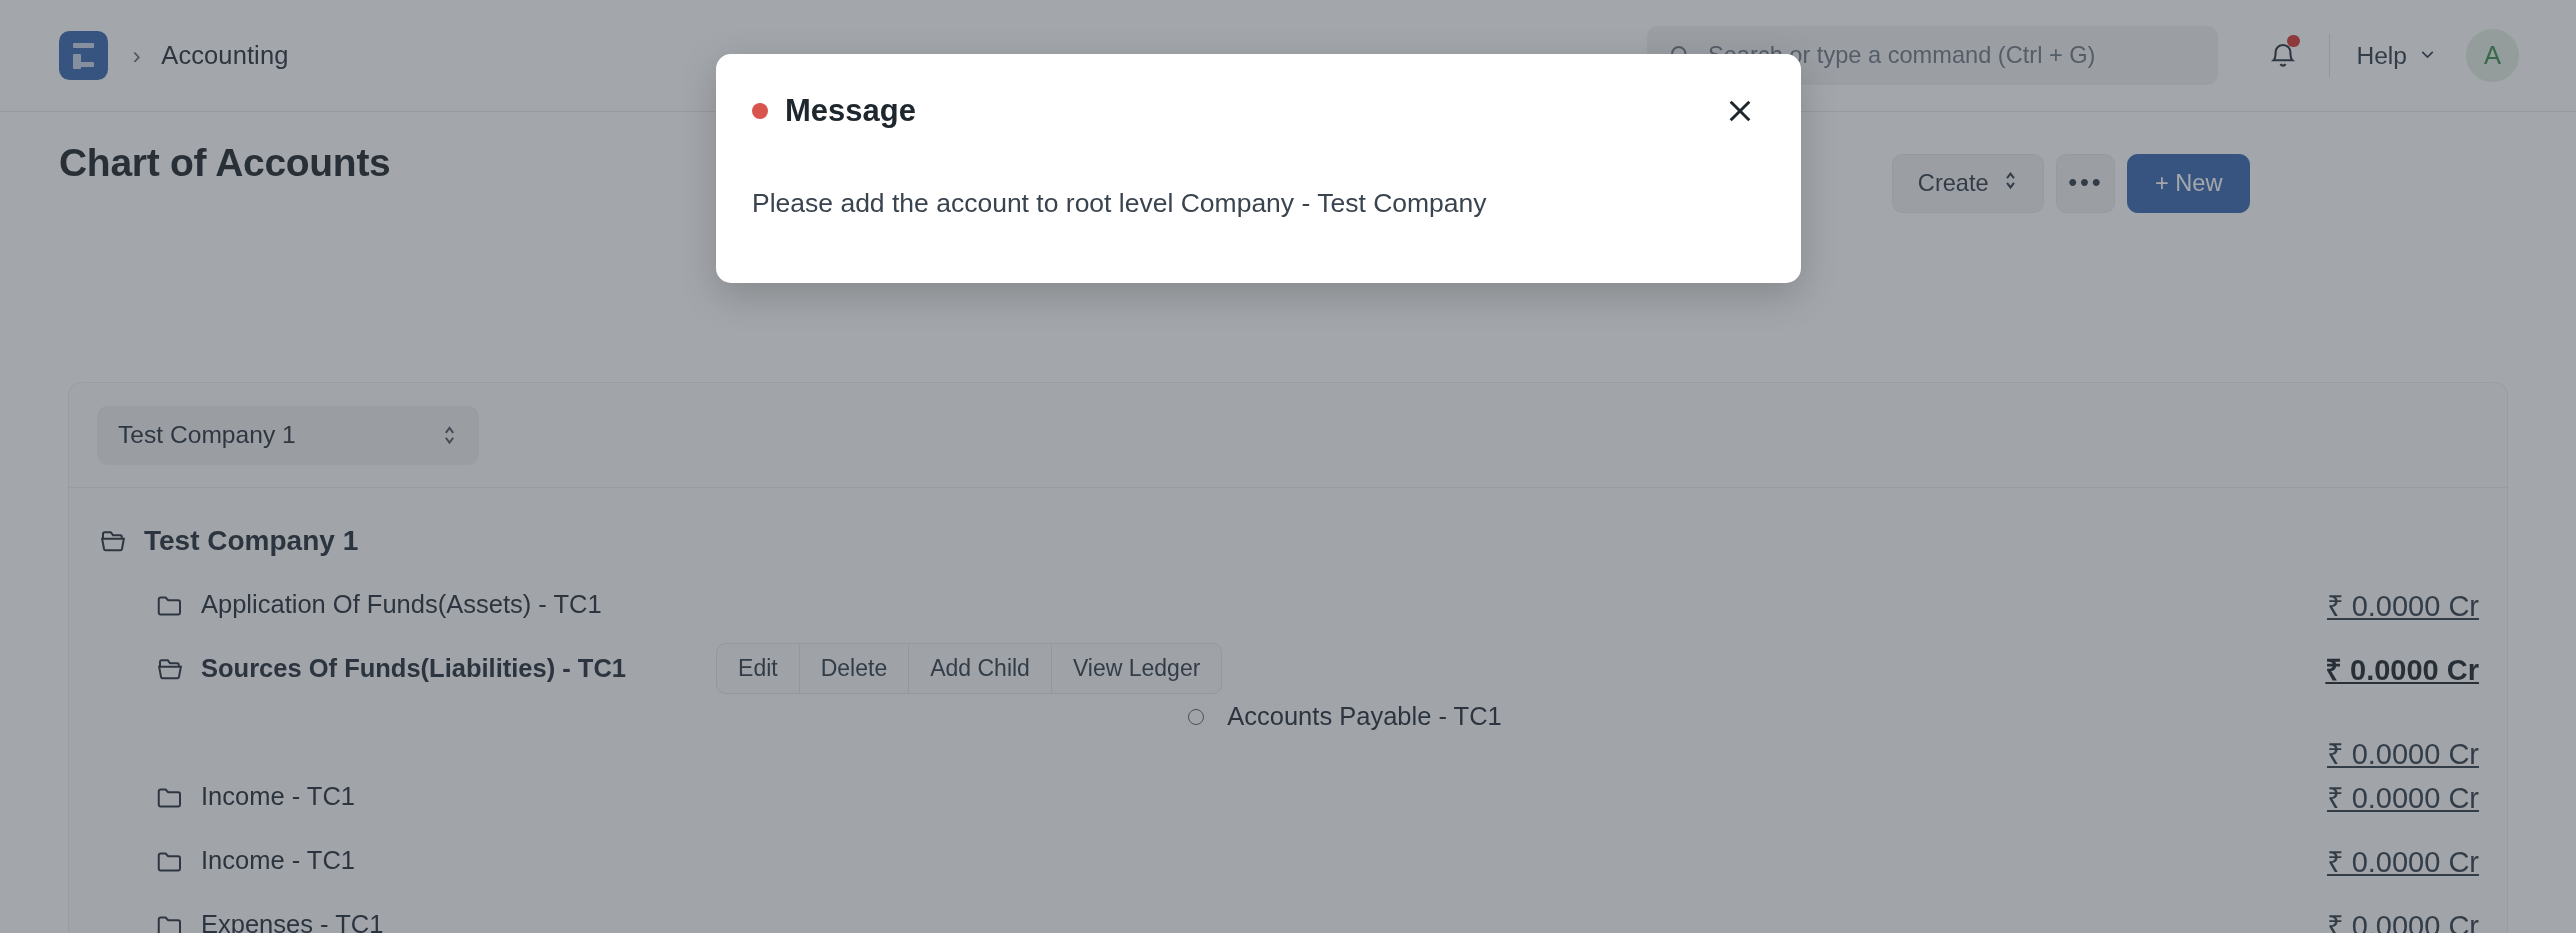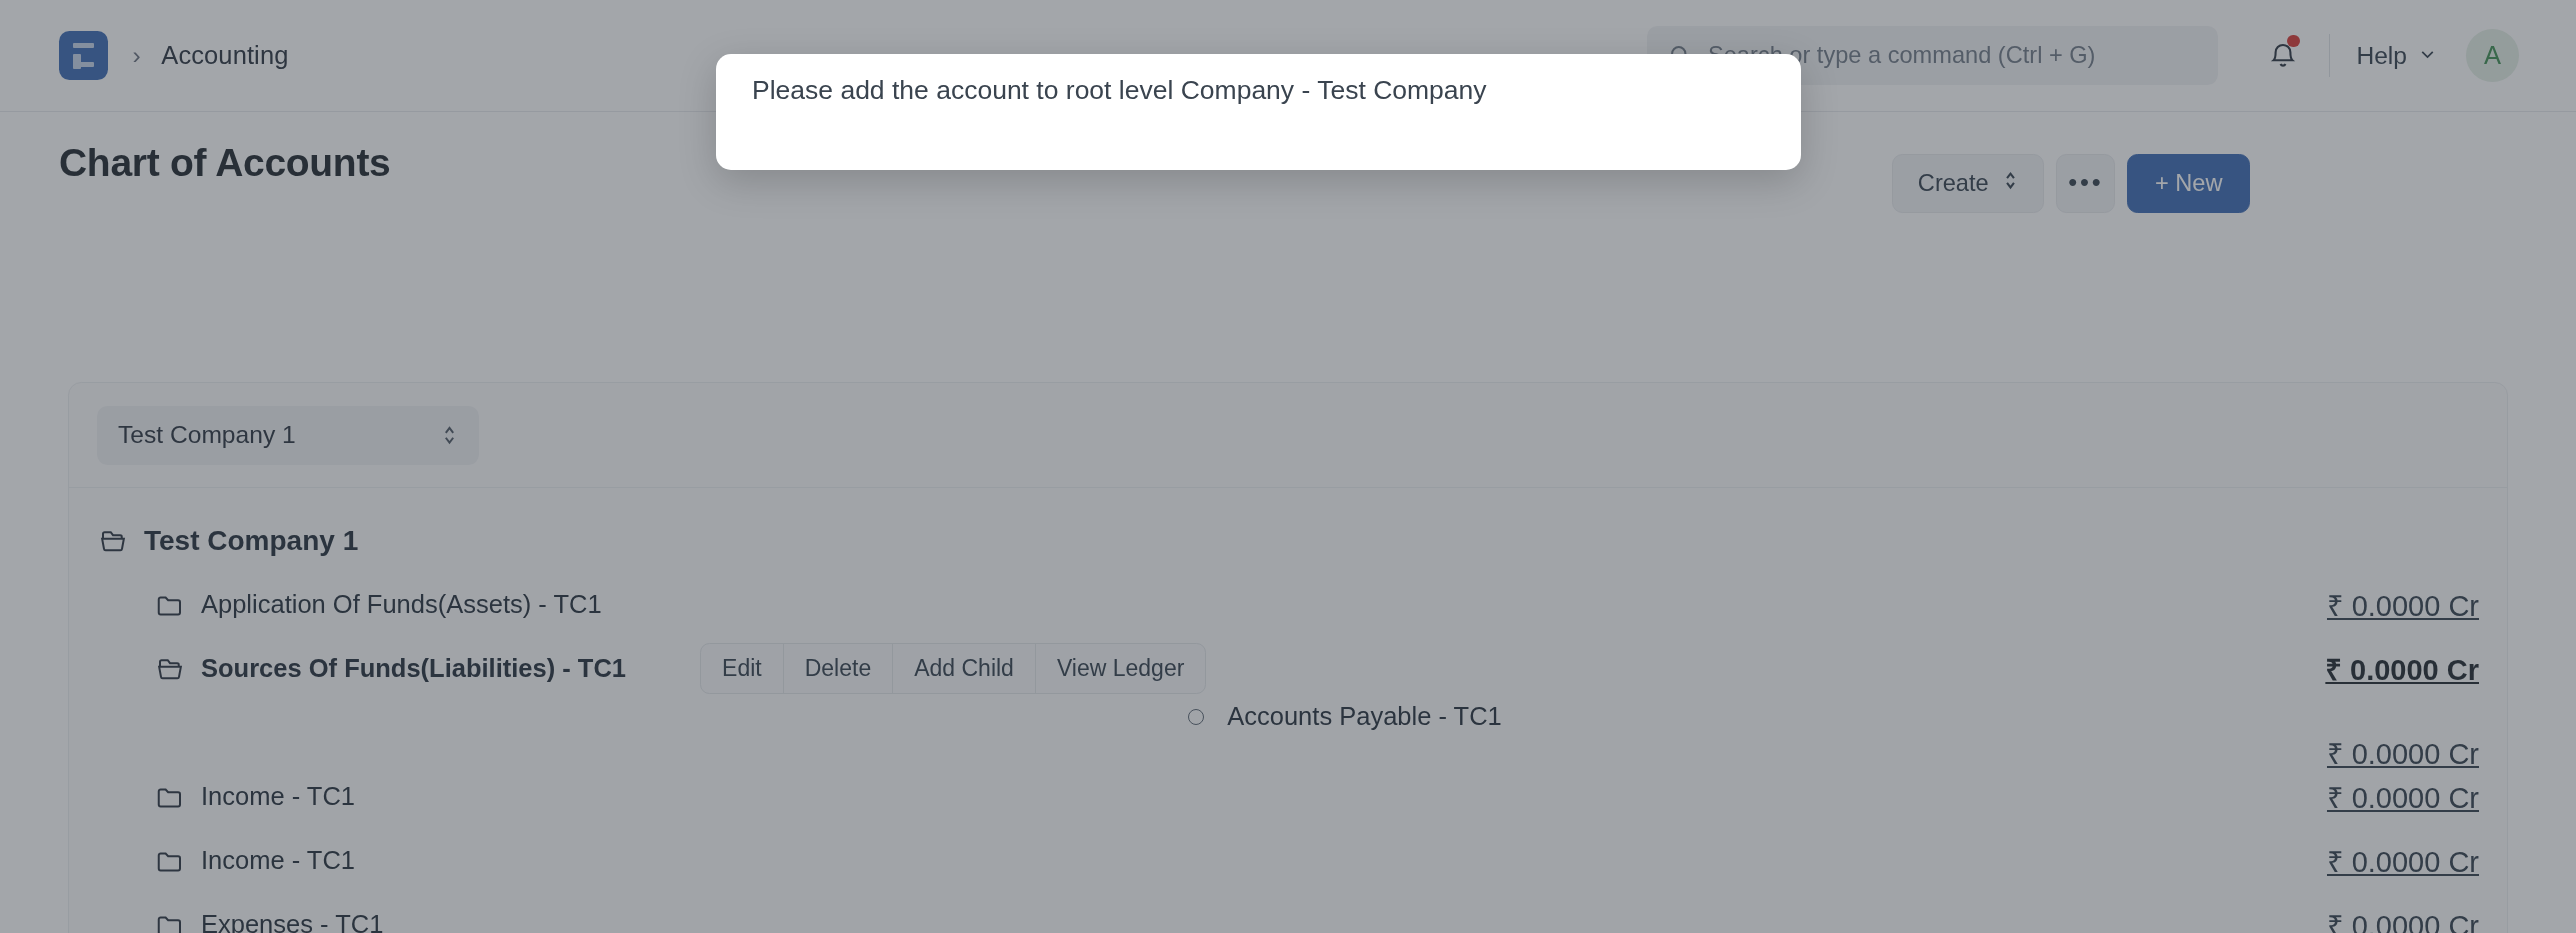--- a/index.html
+++ b/index.html
@@ -115,21 +115,21 @@
   .amount {
     margin-left: auto; font-size: 29px; color: #33404e; white-space: nowrap; text-decoration: underline;
   }
   .tree-row.is-selected .amount { font-weight: 700; color: #1f272e; }
 
   .indent-0 { padding-left: 0px; }
   .indent-1 { padding-left: 57px; gap: 32px; }
   .indent-2 { padding-left: 106px; flex-direction: column; }
 
   .node-actions {
-    display: flex; align-items: center; margin-left: 42px;
+    display: flex; align-items: center; margin-left: 58px;
     border: 0.9px solid #e2e5e8; border-radius: 9.4px; overflow: hidden;
     background: #f7f8f9; height: 51px;
   }
   .node-actions button {
     font-family: inherit; font-size: 23px; color: #33404e;
     background: transparent; border: none; border-right: 0.9px solid #e2e5e8;
     height: 100%; padding: 0 21px; cursor: pointer; white-space: nowrap;
   }
   .node-actions button:last-child { border-right: none; }
 
@@ -341,17 +341,27 @@
             </div>
             <div class="amount">₹ 0.0000 Cr</div>
           </div>
         </div>
     </div>
   </div>
 
   <div class="overlay"></div>
 
   <div class="modal">
+    <div class="modal-head">
+      <span class="modal-dot"></span>
+      <span class="modal-title">Message</span>
+      <button class="modal-close">
+        <svg width="32" height="32" viewBox="0 0 24 24" fill="none" stroke="#1f272e" stroke-width="2.2">
+          <line x1="5" y1="5" x2="19" y2="19"></line>
+            <line x1="19" y1="5" x2="5" y2="19"></line>
+        </svg>
+      </button>
+    </div>
     <div class="modal-body">Please add the account to root level Company - Test Company</div>
   </div>
 
 </div>
 
 
 </body></html>

